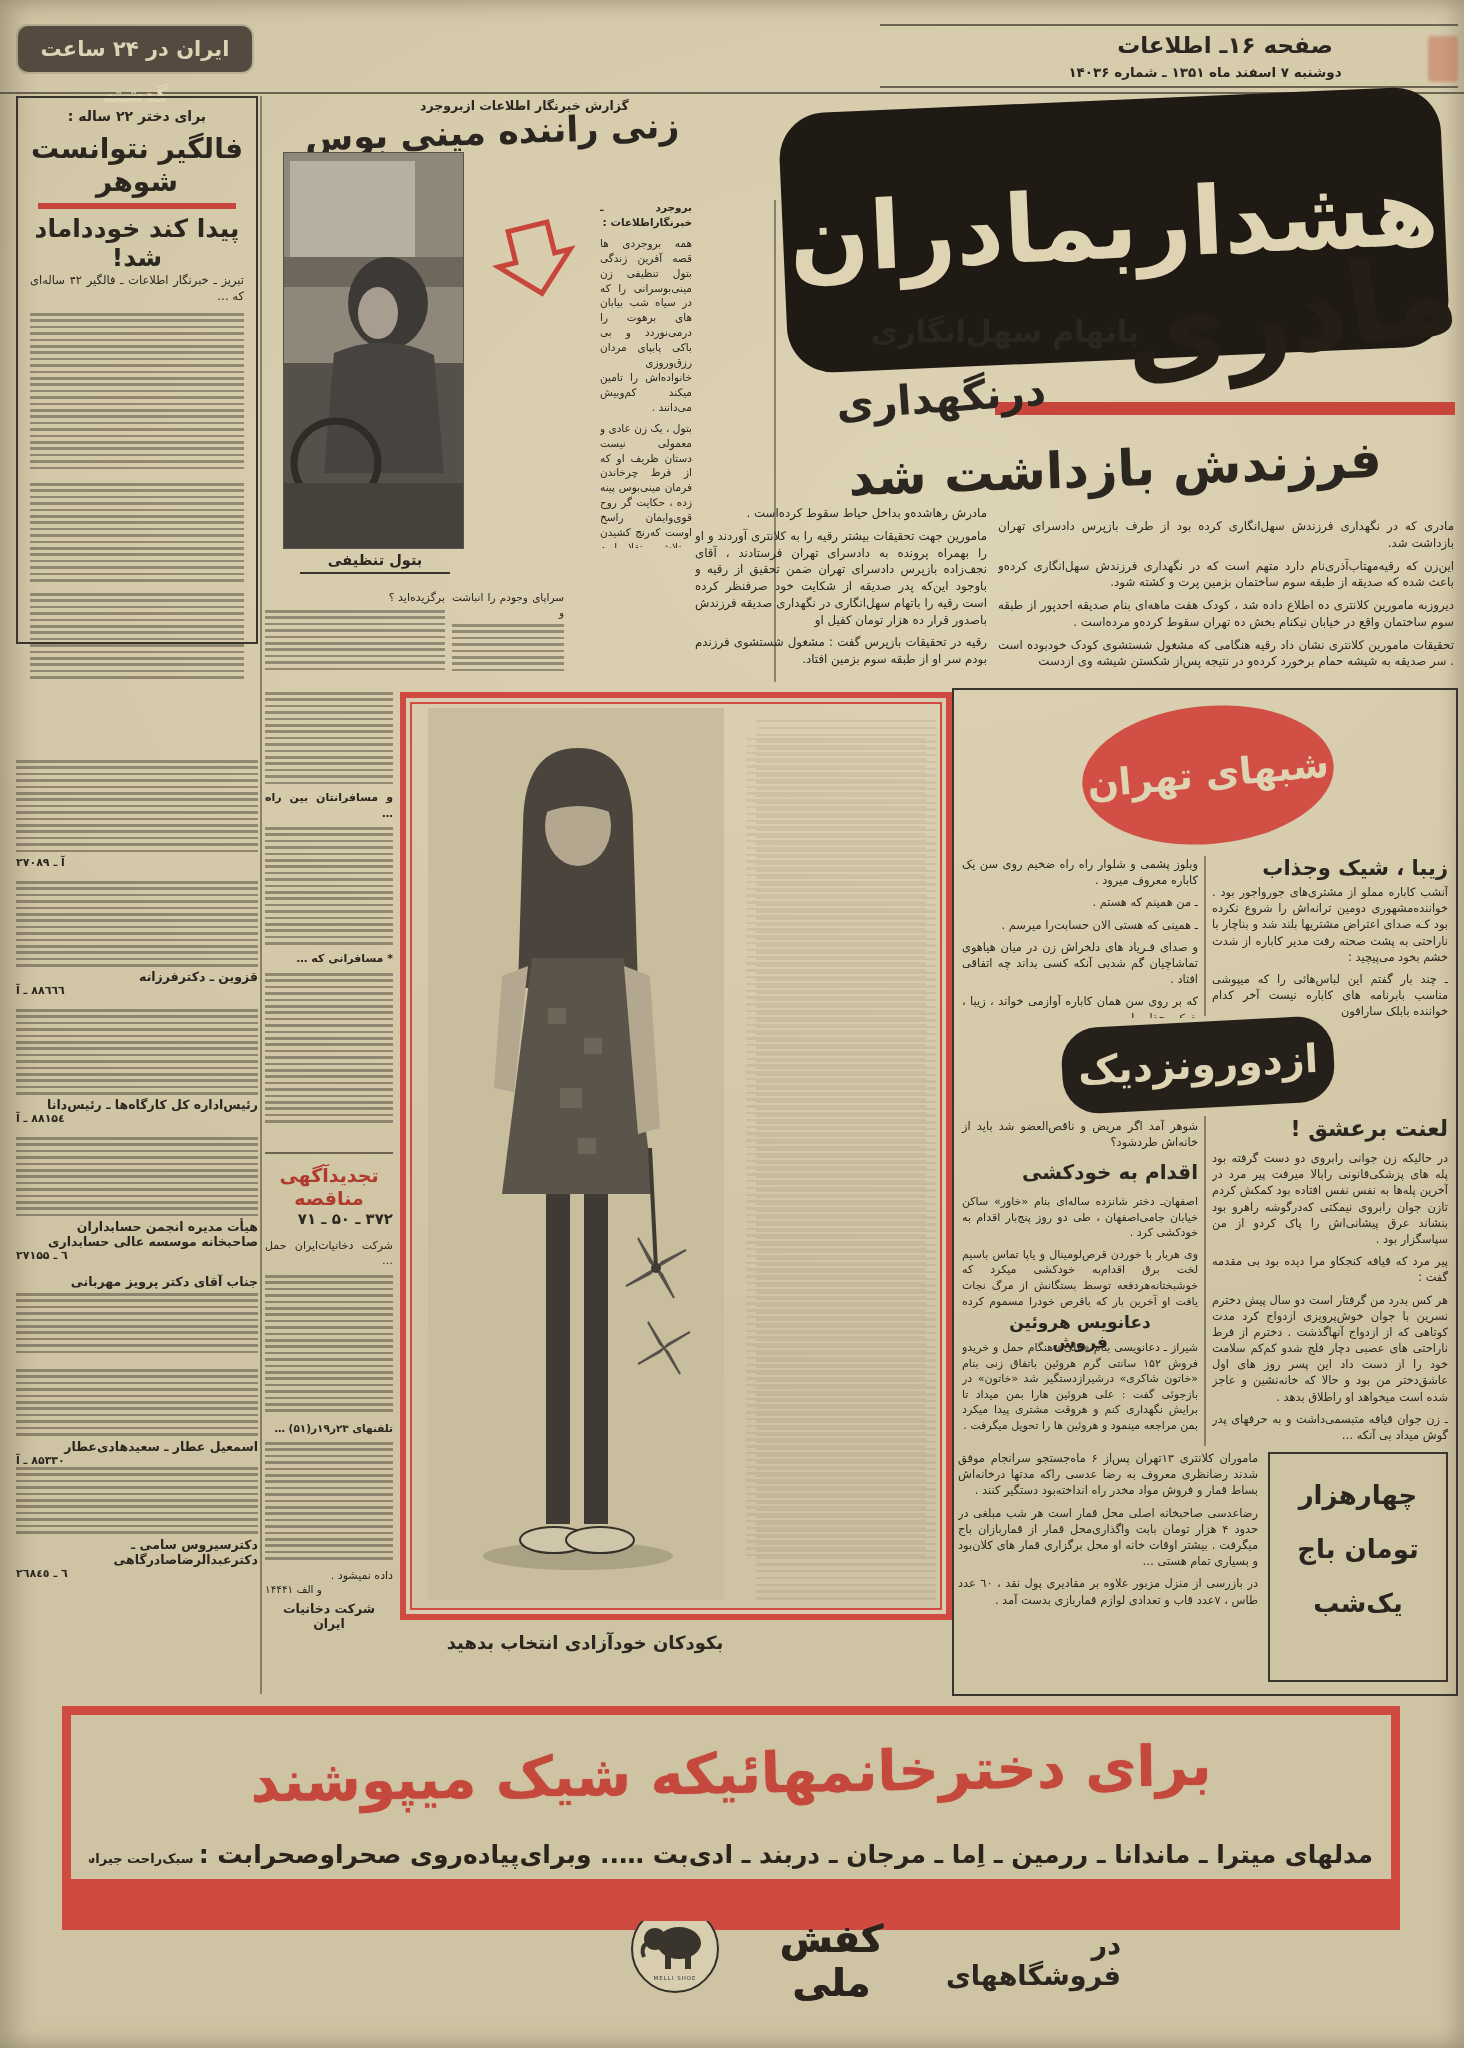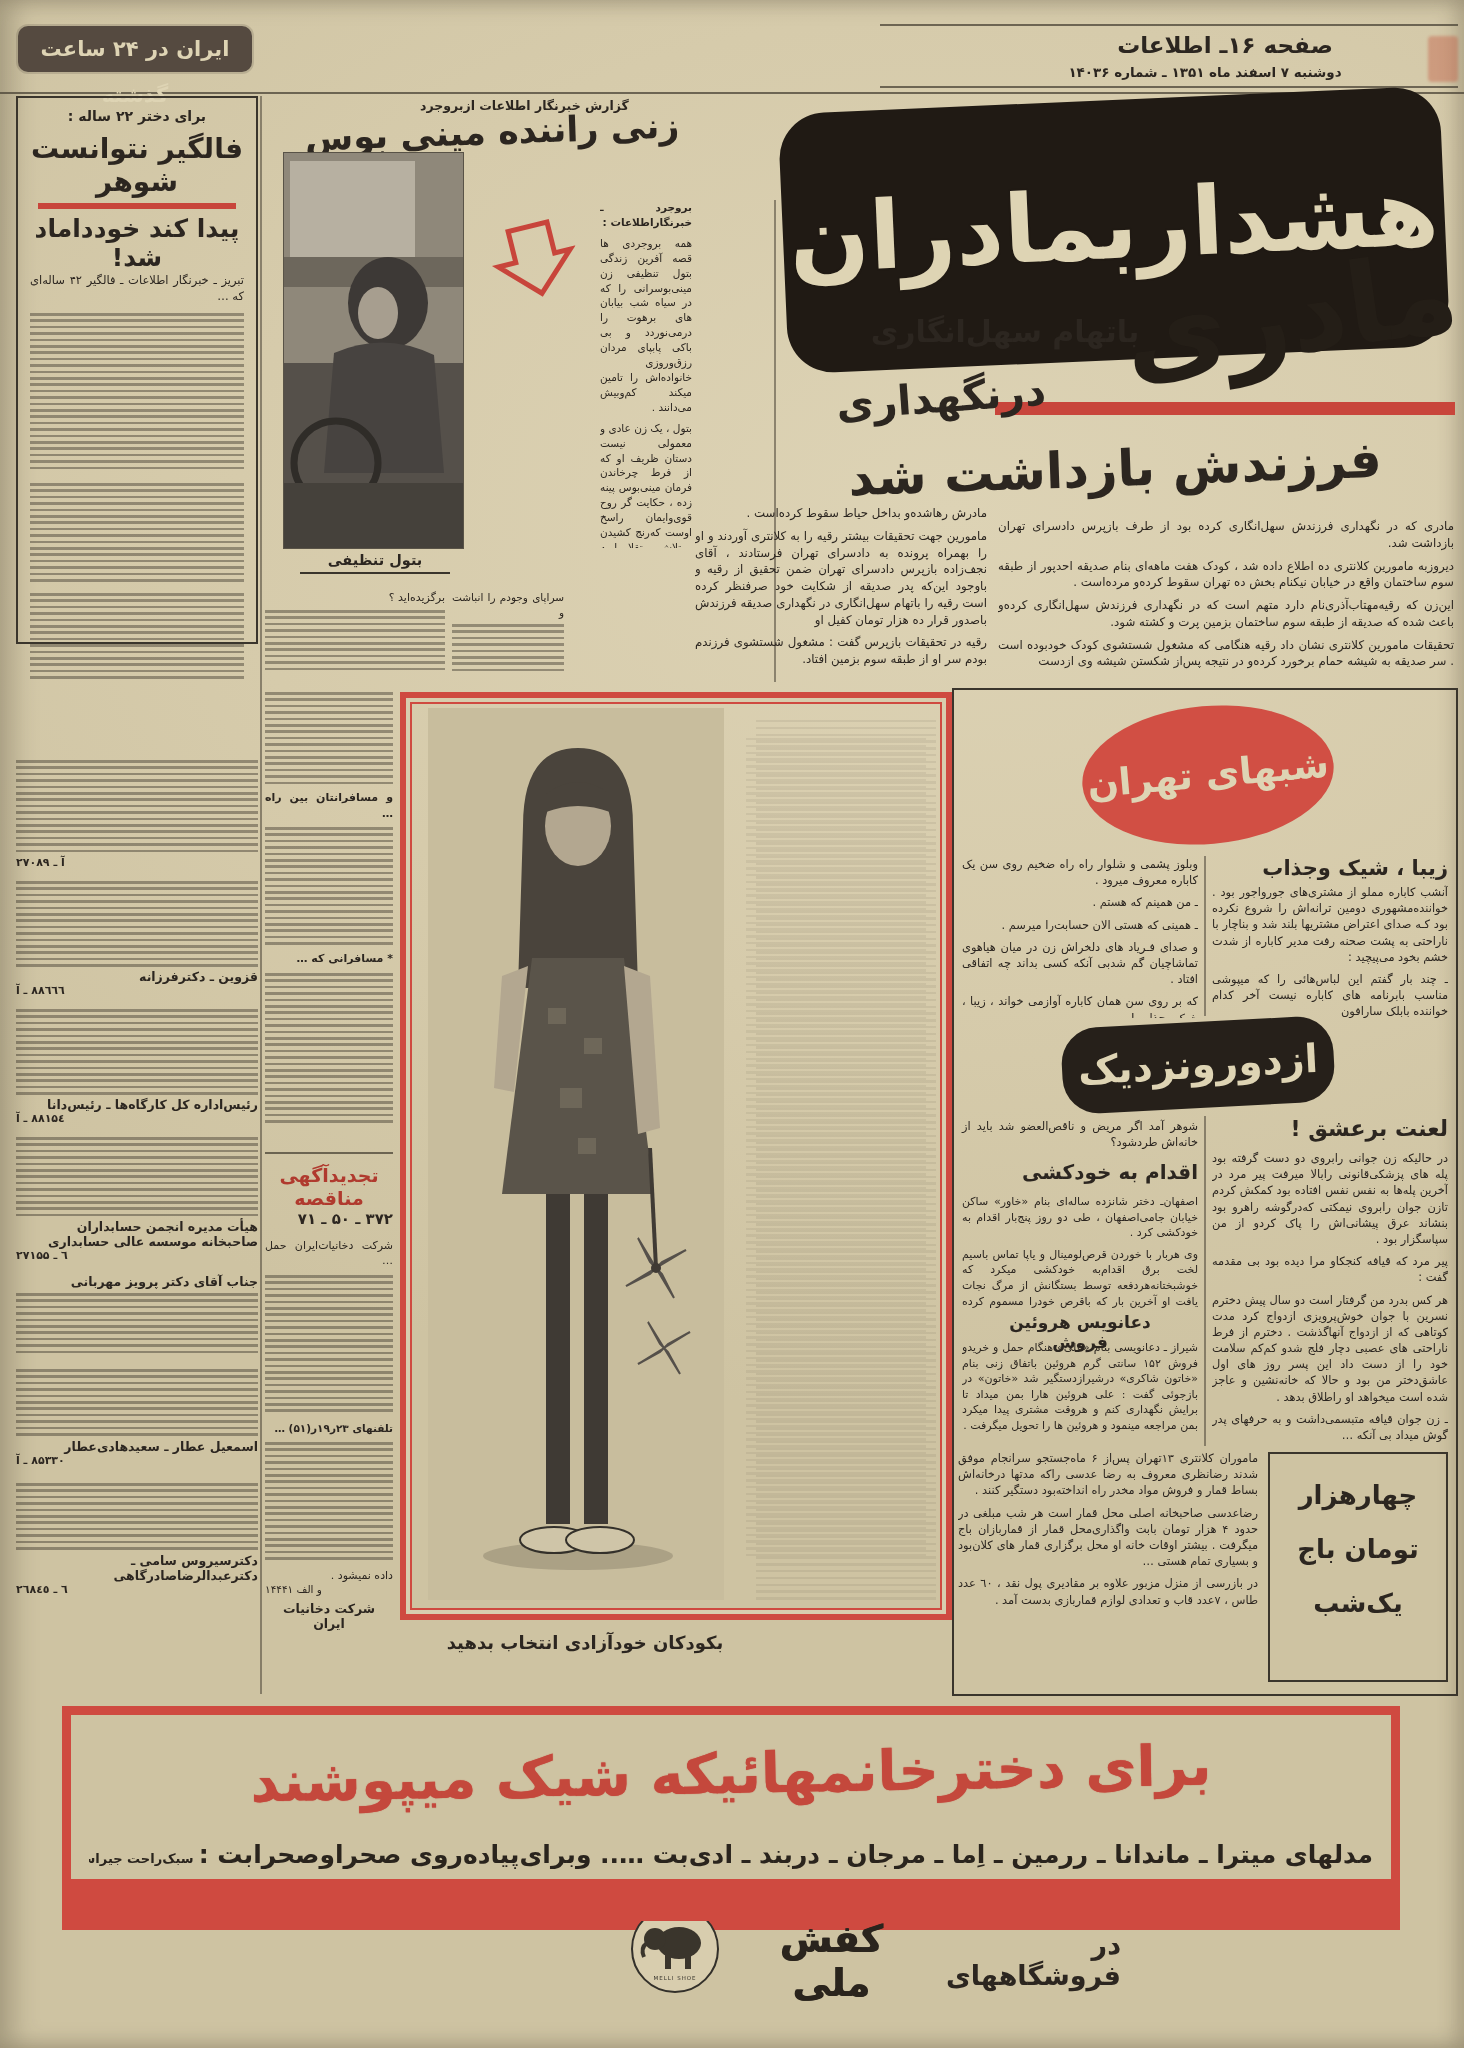--- a/index.html
+++ b/index.html
@@ -81,21 +81,21 @@
       <div class="bold" style="font-size:12.5px;">هیأت مدیره انجمن حسابداران صاحبخانه موسسه عالی حسابداری</div>
       <div class="bold" style="font-size:11px;text-align:left;">٦ ـ ۲۷۱۵۵</div>
     </div>
 
     <div style="margin-bottom:12px;">
       <div class="bold" style="font-size:12.5px;">جناب آقای دکتر پرویز مهربانی</div>
       <div class="stripes" style="height:64px;margin-top:4px;"></div>
       <div class="bold" style="font-size:11px;text-align:left;"></div>
     </div>
 
-    <div style="margin-bottom:16px;">
+    <div style="margin-bottom:0;">
       <div class="stripes" style="height:70px;"></div>
       <div class="bold" style="font-size:12.5px;">اسمعیل عطار ـ سعیدهادی‌عطار</div>
       <div class="bold" style="font-size:11px;text-align:left;">۸۵۳۳۰ ـ آ</div>
     </div>
 
     <div style="margin-bottom:0;">
       <div class="stripes" style="height:70px;"></div>
       <div class="bold" style="font-size:12.5px;">دکترسیروس سامی ـ دکترعبدالرضاصادرگاهی</div>
       <div class="bold" style="font-size:11px;text-align:left;">٦ ـ ۲٦۸٤٥</div>
     </div>
@@ -167,22 +167,22 @@
 
   <div class="abs bold" style="left:1140px;top:248px;width:318px;font-size:112px;text-align:center;transform:rotate(-8deg);color:#241e17;">مادری</div>
   <div class="abs" style="left:995px;top:402px;width:460px;height:13px;background:#c8453b;"></div>
 
   <div class="abs bold" style="left:862px;top:314px;width:286px;font-size:30px;text-align:center;">باتهام سهل‌انگاری</div>
   <div class="abs bold" style="left:788px;top:374px;width:306px;font-size:41px;text-align:center;transform:rotate(-4deg);">درنگهداری</div>
   <div class="abs bold" style="left:815px;top:440px;width:600px;font-size:50px;text-align:center;transform:rotate(-2deg);">فرزندش بازداشت شد</div>
 
   <div class="abs jtext ovf" style="left:998px;top:518px;width:456px;height:164px;font-size:11.8px;">
     <p>مادری که در نگهداری فرزندش سهل‌انگاری کرده بود از طرف بازپرس دادسرای تهران بازداشت شد.</p>
+    <p>این‌زن که رقیه‌مهتاب‌آذری‌نام دارد متهم است که در نگهداری فرزندش سهل‌انگاری کرده‌و باعث شده که صدیقه از طبقه سوم ساختمان بزمین پرت و کشته شود.</p>
     <p>دیروزبه مامورین کلانتری ده اطلاع داده شد ، کودک هفت ماهه‌ای بنام صدیقه احدپور از طبقه سوم ساختمان واقع در خیابان نیکنام بخش ده تهران سقوط کرده‌و مرده‌است .</p>
-    <p>این‌زن که رقیه‌مهتاب‌آذری‌نام دارد متهم است که در نگهداری فرزندش سهل‌انگاری کرده‌و باعث شده که صدیقه از طبقه سوم ساختمان بزمین پرت و کشته شود.</p>
     <p>تحقیقات مامورین کلانتری نشان داد رقیه هنگامی که مشغول شستشوی کودک خودبوده است . سر صدیقه به شیشه حمام برخورد کرده‌و در نتیجه پس‌از شکستن شیشه وی ازدست</p>
   </div>
   <div class="abs jtext ovf" style="left:695px;top:505px;width:292px;height:178px;font-size:11.8px;">
     <p>مادرش رهاشده‌و بداخل حیاط سقوط کرده‌است .</p>
     <p>مامورین جهت تحقیقات بیشتر رقیه را به کلانتری آوردند و او را بهمراه پرونده به دادسرای تهران فرستادند ، آقای نجف‌زاده بازپرس دادسرای تهران ضمن تحقیق از رقیه و باوجود این‌که پدر صدیقه از شکایت خود صرفنظر کرده است رقیه را باتهام سهل‌انگاری در نگهداری صدیقه فرزندش باصدور قرار ده هزار تومان کفیل او</p>
     <p>رقیه در تحقیقات بازپرس گفت : مشغول شستشوی فرزندم بودم سر او از طبقه سوم بزمین افتاد.</p>
   </div>
 
   <div class="abs" style="left:400px;top:692px;width:552px;height:928px;border:6px solid #cf4a40;
        box-shadow:inset 0 0 0 4px #d8cdae, inset 0 0 0 6px #cf4a40;box-sizing:border-box;">

